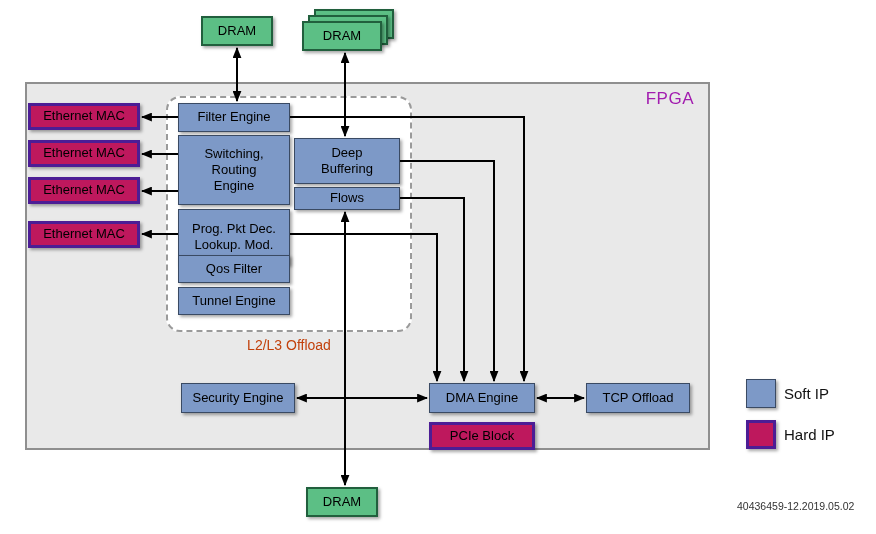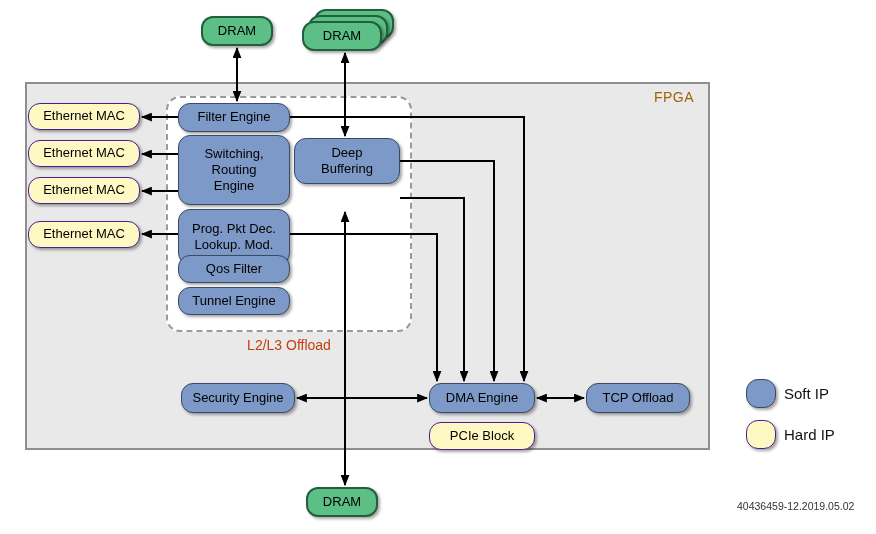--- a/index.html
+++ b/index.html
@@ -2,36 +2,36 @@
 <html><head>
 <meta charset="utf-8">
 <style>
   * { margin:0; padding:0; box-sizing:border-box; }
   html,body { background:#ffffff; }
   body { font-family:"Liberation Sans", sans-serif; }
   .canvas { position:relative; width:876px; height:534px; background:#ffffff; overflow:hidden; }
 
   .fpga { position:absolute; left:25px; top:82px; width:685px; height:368px;
           background:#e9e9e9; border:2px solid #8f8f8f; }
-  .fpga-label { position:absolute; right:14px; top:5px; font-size:14px; color:#a16207; letter-spacing:0.5px; }
+  .fpga-label { position:absolute; right:14px; top:5px; font-size:17px; color:#a21caf; letter-spacing:0.5px; }
 
   .dashed-box { position:absolute; left:166px; top:96px; width:246px; height:236px;
                 background:#ffffff; border:2px dashed #9a9a9a; border-radius:14px; }
   .group-label { position:absolute; left:166px; top:337px; width:246px; text-align:center;
                  font-size:14px; color:#c2410c; }
 
   .arrows { position:absolute; left:0; top:0; pointer-events:none; }
   .ln { stroke:#000; stroke-width:2; fill:none; }
 
   .blk { position:absolute; display:flex; align-items:center; justify-content:center;
          text-align:center; font-size:13px; color:#000; line-height:1.25;
-         white-space:pre-line;border-radius:12px; }
+         white-space:pre-line; }
   .blue  { background:#7d99c7; border:1px solid #3a4a63; box-shadow:2px 2px 3px rgba(0,0,0,0.35); }
   .green { background:#5cbf85; border:2px solid #215f3d; box-shadow:2px 2px 3px rgba(0,0,0,0.35); }
-  .hard  { background:#fef9c3; border:1px solid #4c1d95; box-shadow:2px 2px 3px rgba(0,0,0,0.35); }
+  .hard  { background:#be185d; border:3px solid #4c1d95; box-shadow:2px 2px 3px rgba(0,0,0,0.35); }
 
   .dram-stack { position:absolute; left:302px; top:9px; width:95px; height:42px; }
   .dram-stack .layer { position:absolute; width:80px; height:30px; }
   .dram-stack .l-back { left:12px; top:0; }
   .dram-stack .l-mid  { left:6px;  top:6px; }
   .dram-stack .l-front{ left:0;    top:12px; }
 
   .legend-label { position:absolute; font-size:15px; color:#111; }
   .doc-number { position:absolute; left:737px; top:500px; font-size:10.5px; color:#333; }
 </style>
@@ -90,20 +90,21 @@
   <div class="blk blue" style="left:178px; top:103px; width:112px; height:29px;">Filter Engine</div>
   <div class="blk blue" style="left:178px; top:135px; width:112px; height:70px;">Switching,
 Routing
 Engine</div>
   <div class="blk blue" style="left:178px; top:209px; width:112px; height:56px;">Prog. Pkt Dec.
 Lookup. Mod.</div>
   <div class="blk blue" style="left:178px; top:255px; width:112px; height:28px;">Qos Filter</div>
   <div class="blk blue" style="left:178px; top:287px; width:112px; height:28px;">Tunnel Engine</div>
   <div class="blk blue" style="left:294px; top:138px; width:106px; height:46px;">Deep
 Buffering</div>
+  <div class="blk blue" style="left:294px; top:187px; width:106px; height:23px;">Flows</div>
 
   <div class="blk blue" style="left:181px; top:383px; width:114px; height:30px;">Security Engine</div>
   <div class="blk blue" style="left:429px; top:383px; width:106px; height:30px;">DMA Engine</div>
   <div class="blk hard" style="left:429px; top:422px; width:106px; height:28px;">PCIe Block</div>
   <div class="blk blue" style="left:586px; top:383px; width:104px; height:30px;">TCP Offload</div>
 
   <div class="blk blue" style="left:746px; top:379px; width:30px; height:29px;"></div>
   <div class="legend-label" style="left:784px; top:385px;">Soft IP</div>
   <div class="blk hard" style="left:746px; top:420px; width:30px; height:29px;"></div>
   <div class="legend-label" style="left:784px; top:426px;">Hard IP</div>

